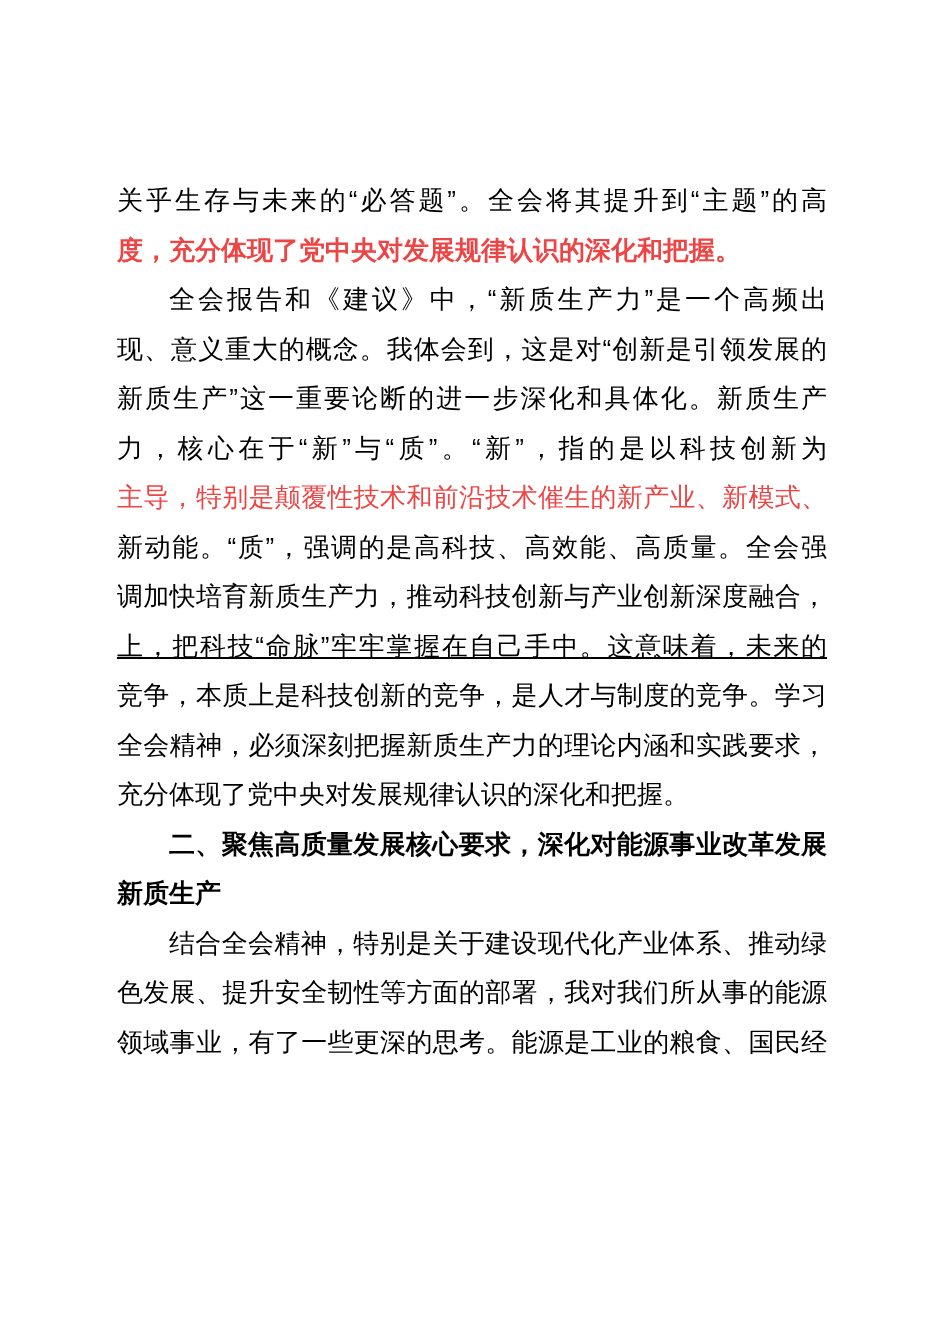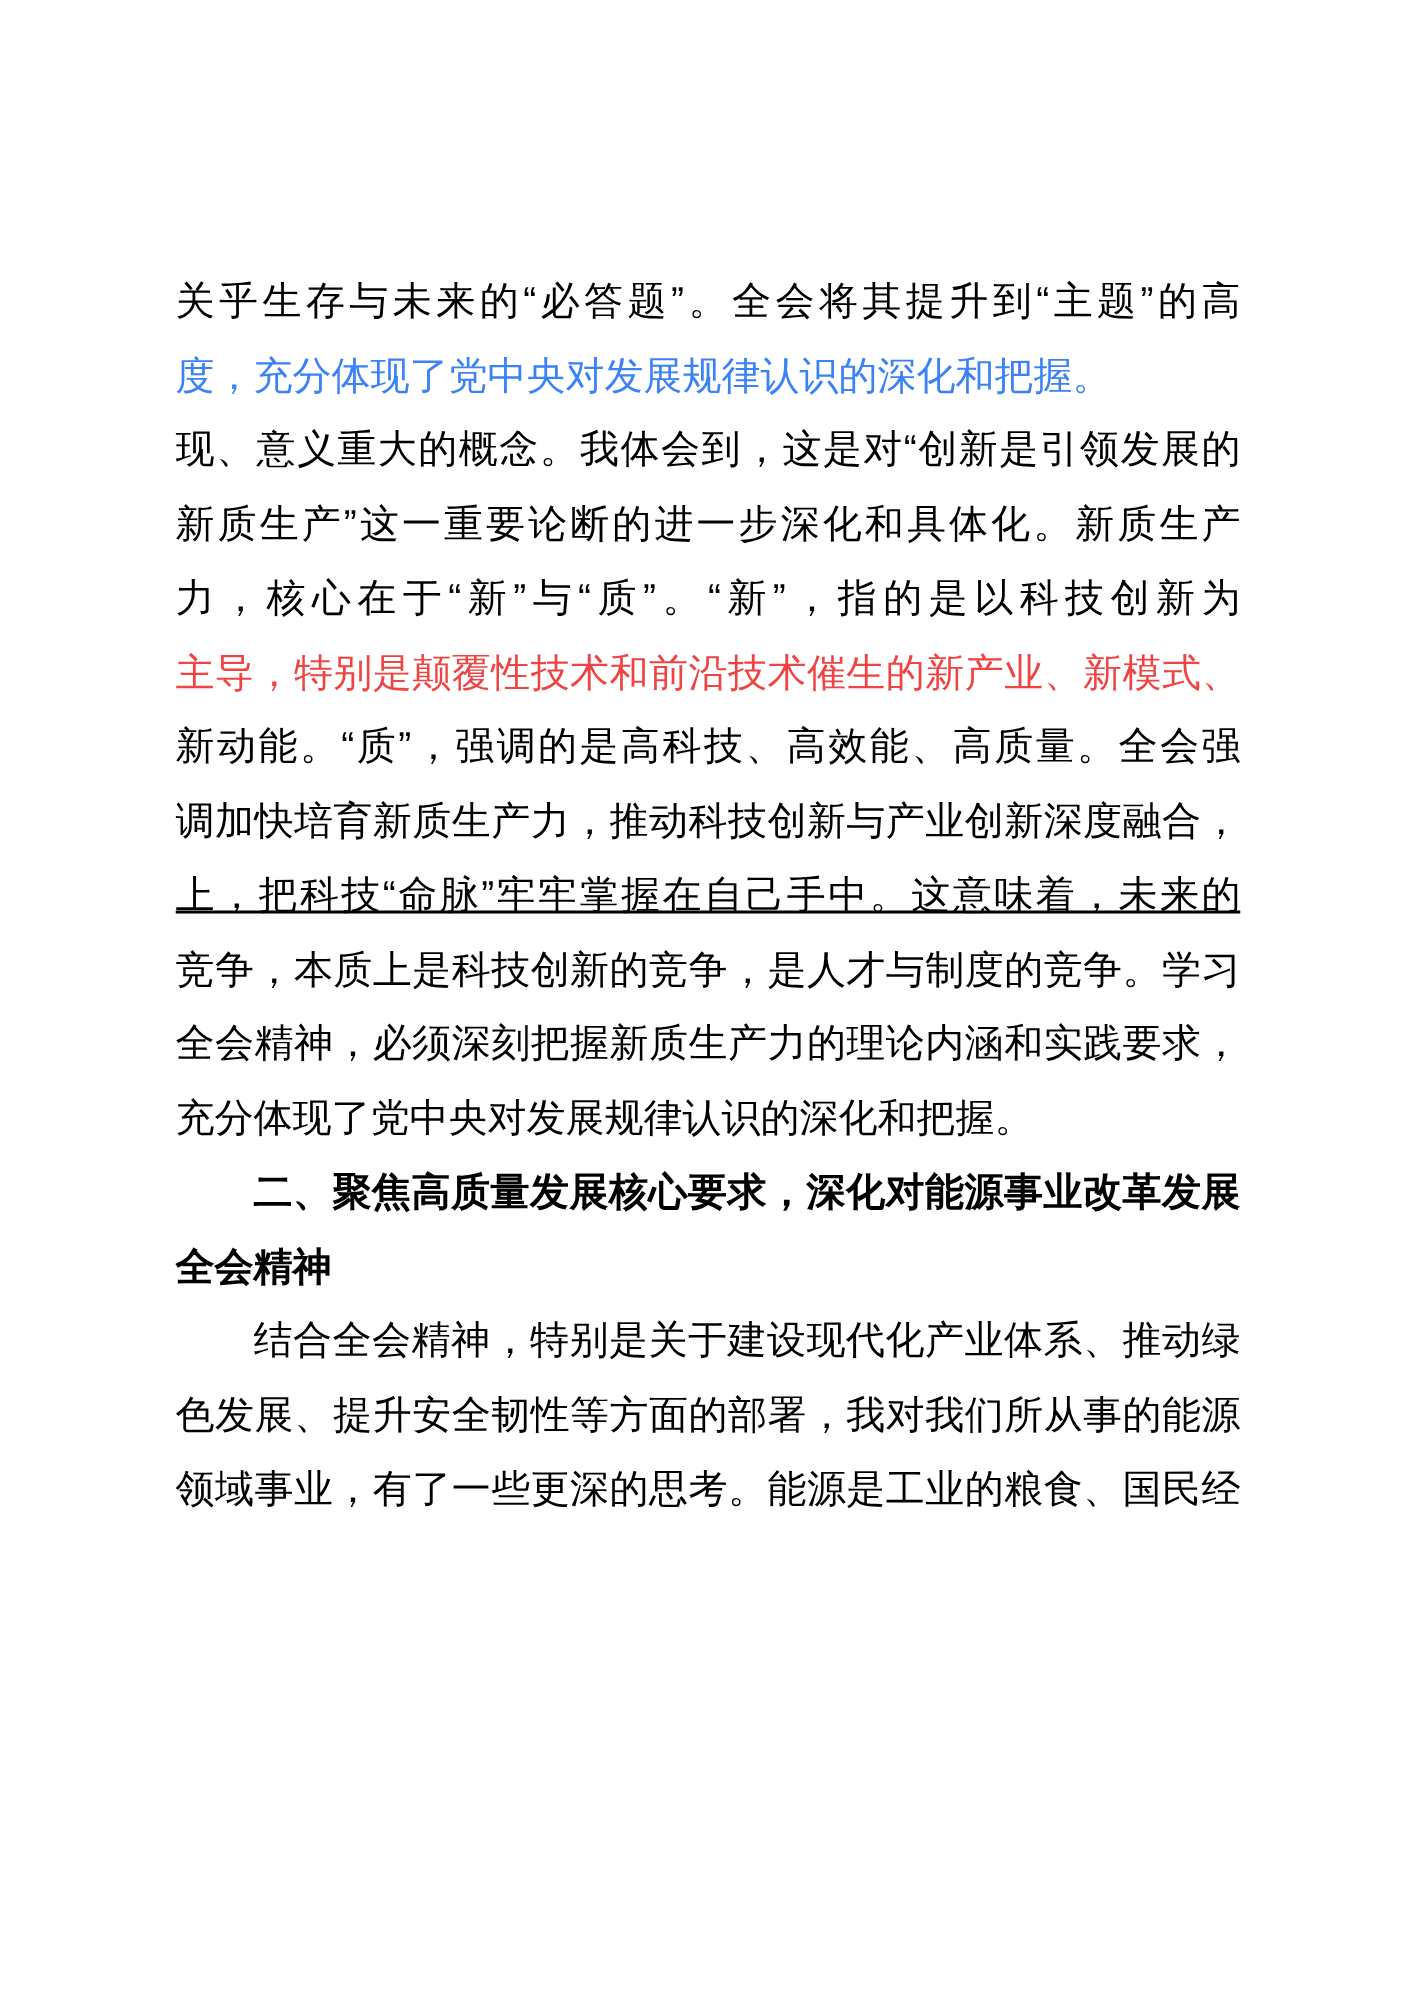--- a/index.html
+++ b/index.html
@@ -45,30 +45,31 @@
   .line.bold {
     font-weight: 700;
   }
 </style>
 </head>
 <body>
 
 <div class="page">
   <div class="text-block" id="doc-lines" style="background: rgb(255, 255, 255);">
       <div class="line fill" style="color: rgb(0, 0, 0);">关乎生存与未来的“必答题”。全会将其提升到“主题”的高</div>
-      <div class="line" style="color: #3b82f6;">度，充分体现了党中央对发展规律认识的深化和把握。</div>
+      <div class="line" style="color: #ef4444; font-weight: bold;">度，充分体现了党中央对发展规律认识的深化和把握。</div>
+      <div class="line indent fill" style="color: rgb(0, 0, 0);">全会报告和《建议》中，“新质生产力”是一个高频出</div>
       <div class="line fill" style="color: rgb(0, 0, 0);">现、意义重大的概念。我体会到，这是对“创新是引领发展的</div>
       <div class="line fill" style="color: rgb(0, 0, 0);">新质生产”这一重要论断的进一步深化和具体化。新质生产</div>
       <div class="line fill" style="color: rgb(0, 0, 0);">力，核心在于“新”与“质”。“新”，指的是以科技创新为</div>
       <div class="line fill" style="color: #ef4444;">主导，特别是颠覆性技术和前沿技术催生的新产业、新模式、</div>
       <div class="line fill" style="color: rgb(0, 0, 0);">新动能。“质”，强调的是高科技、高效能、高质量。全会强</div>
       <div class="line fill" style="color: rgb(0, 0, 0);">调加快培育新质生产力，推动科技创新与产业创新深度融合，</div>
       <div class="line fill" style="color: rgb(0, 0, 0); text-decoration: underline;">上，把科技“命脉”牢牢掌握在自己手中。这意味着，未来的</div>
       <div class="line fill" style="color: rgb(0, 0, 0);">竞争，本质上是科技创新的竞争，是人才与制度的竞争。学习</div>
       <div class="line fill" style="color: rgb(0, 0, 0);">全会精神，必须深刻把握新质生产力的理论内涵和实践要求，</div>
       <div class="line" style="color: rgb(0, 0, 0);">充分体现了党中央对发展规律认识的深化和把握。</div>
       <div class="line bold indent fill" style="color: rgb(0, 0, 0);">二、聚焦高质量发展核心要求，深化对能源事业改革发展</div>
-      <div class="line bold" style="color: rgb(0, 0, 0);">全会精神</div>
+      <div class="line bold" style="color: rgb(0, 0, 0);">新质生产</div>
       <div class="line indent fill" style="color: rgb(0, 0, 0);">结合全会精神，特别是关于建设现代化产业体系、推动绿</div>
       <div class="line fill" style="color: rgb(0, 0, 0);">色发展、提升安全韧性等方面的部署，我对我们所从事的能源</div>
       <div class="line fill" style="color: rgb(0, 0, 0);">领域事业，有了一些更深的思考。能源是工业的粮食、国民经</div>
     </div>
 </div>
 
 </body></html>

